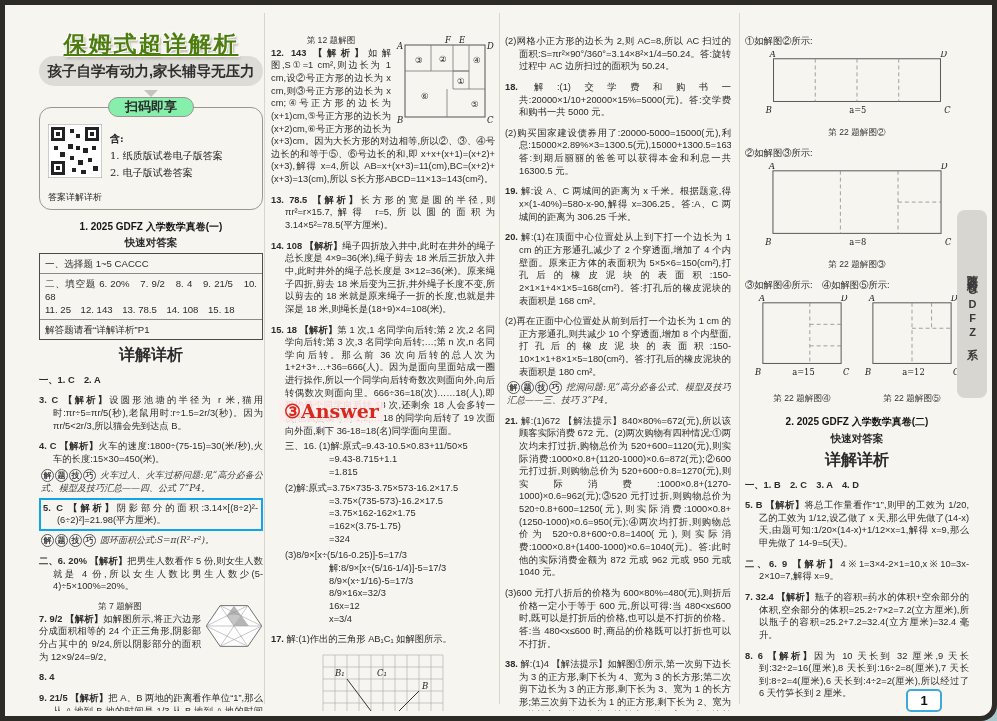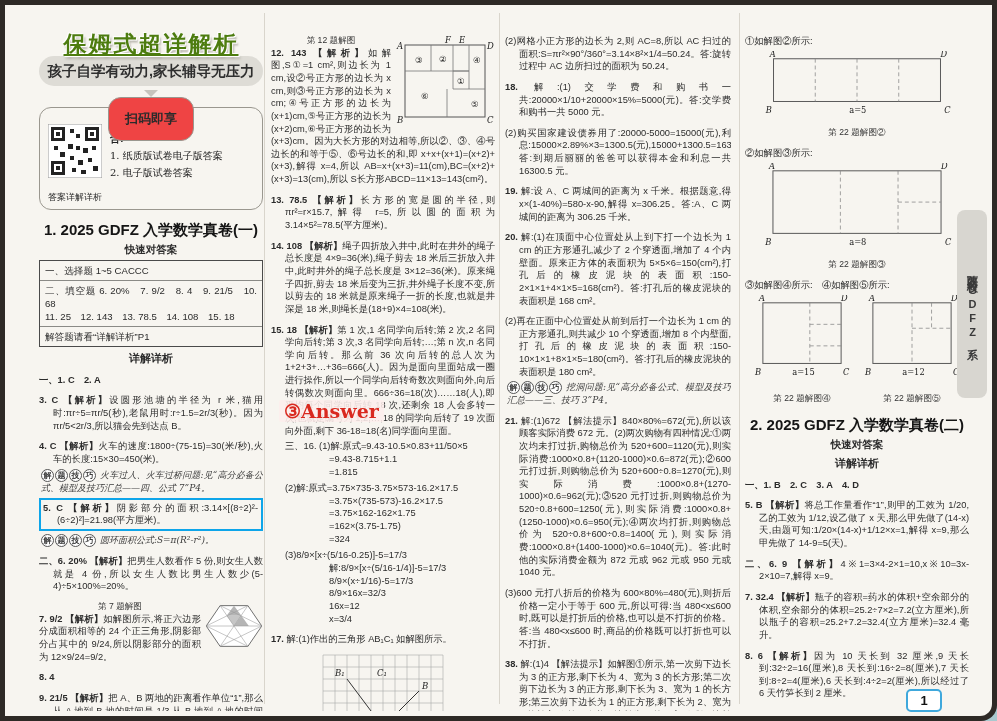--- a/index.html
+++ b/index.html
@@ -21,34 +21,34 @@
   .eq div:first-child{padding-left:14px;}
   .figwrap{float:right;margin:0 0 2px 4px;text-align:center;text-indent:0;}
   .figcap{font-size:8.6px;text-align:center;color:#333;margin-top:7px;}
   .figblock{text-align:center;margin:2px 0 4px 0;}
   
   .hdr-title{font-weight:900;font-size:23px;letter-spacing:2px;text-align:center;color:#4d7c0f;
              text-shadow:1px 1px 0 #fff,-1px -1px 0 #fff,2px 3px 2px #b9b6ae;margin:2px 0 -4px 0;position:relative;z-index:2;text-decoration:underline;}
   .hdr-sub{background:#dedcd6;border-radius:16px;padding:6px 4px 4px 4px;text-align:center;font-weight:700;font-size:14.5px;color:#2f2f2f;}
   .chev{width:0;height:0;border-left:7px solid transparent;border-right:7px solid transparent;border-top:7px solid #c7c4bd;margin:4px auto 2px auto;}
   .scanbox{position:relative;border:1.6px solid #9a978f;border-radius:12px;padding:16px 8px 6px 8px;margin-top:10px;}
-  .scanpill{position:absolute;top:-11px;left:50%;transform:translateX(-50%);background:#ef4444;border:1.6px solid #9a978f;
-            border-radius:13px;padding:12px 16px;font-weight:700;font-size:13px;white-space:nowrap;}
+  .scanpill{position:absolute;top:-11px;left:50%;transform:translateX(-50%);background:#86efac;border:1.6px solid #9a978f;
+            border-radius:13px;padding:0 16px;font-weight:700;font-size:13px;white-space:nowrap;}
   .scanrow{display:flex;gap:8px;align-items:flex-start;}
   .scantxt{font-family:"DejaVu Serif",serif;font-size:10px;line-height:1.7;color:#222;padding-top:6px;}
   .scantxt .lbl{font-weight:700;}
   .qrcap{font-size:9px;text-align:center;margin-top:9px;}
   
-  .sec-title{font-weight:800;font-size:15px;text-align:center;margin:10px 0 2px 0;color:#151515;}
+  .sec-title{font-weight:800;font-size:10px;text-align:center;margin:10px 0 2px 0;color:#151515;}
   .quick{font-weight:700;font-size:10.5px;text-align:center;margin-bottom:3px;}
   .qa{border:1.2px solid #4a4a4a;font-size:9.6px;}
   .qa .row{padding:3px 5px;border-top:1px solid #8a8a86;}
   .qa .row:first-child{border-top:none;}
   .qa b{font-weight:400;}
-  .detail{font-weight:700;font-size:11px;text-align:center;margin:4px 0 3px 0;}
+  .detail{font-weight:700;font-size:16px;text-align:center;margin:4px 0 3px 0;}
   
   .sidetab{position:absolute;left:952px;top:205px;width:30px;height:188px;background:#d8d6d0;border-radius:8px;
            display:flex;flex-direction:column;align-items:center;justify-content:center;gap:10px;}
   .sidetab span{writing-mode:vertical-rl;text-orientation:upright;font-weight:700;font-size:11px;color:#3a3a3a;letter-spacing:2px;}
   .pageno{position:absolute;left:901px;top:684px;width:32px;height:19px;border:2px solid #3fa8dc;border-radius:5px;
           background:#fff;text-align:center;line-height:19px;font-weight:700;font-size:13px;color:#111;}
   .ans-label{position:absolute;left:274px;top:395px;z-index:6;color:#d9291f;font-weight:700;font-size:19px;
              font-family:"DejaVu Serif",serif;background:rgba(253,238,236,0.88);padding:0 5px;border-radius:2px;}
   svg text{font-family:"DejaVu Serif",serif;font-size:8.5px;fill:#222;font-style:italic;}
   svg text.n{font-style:normal;}

